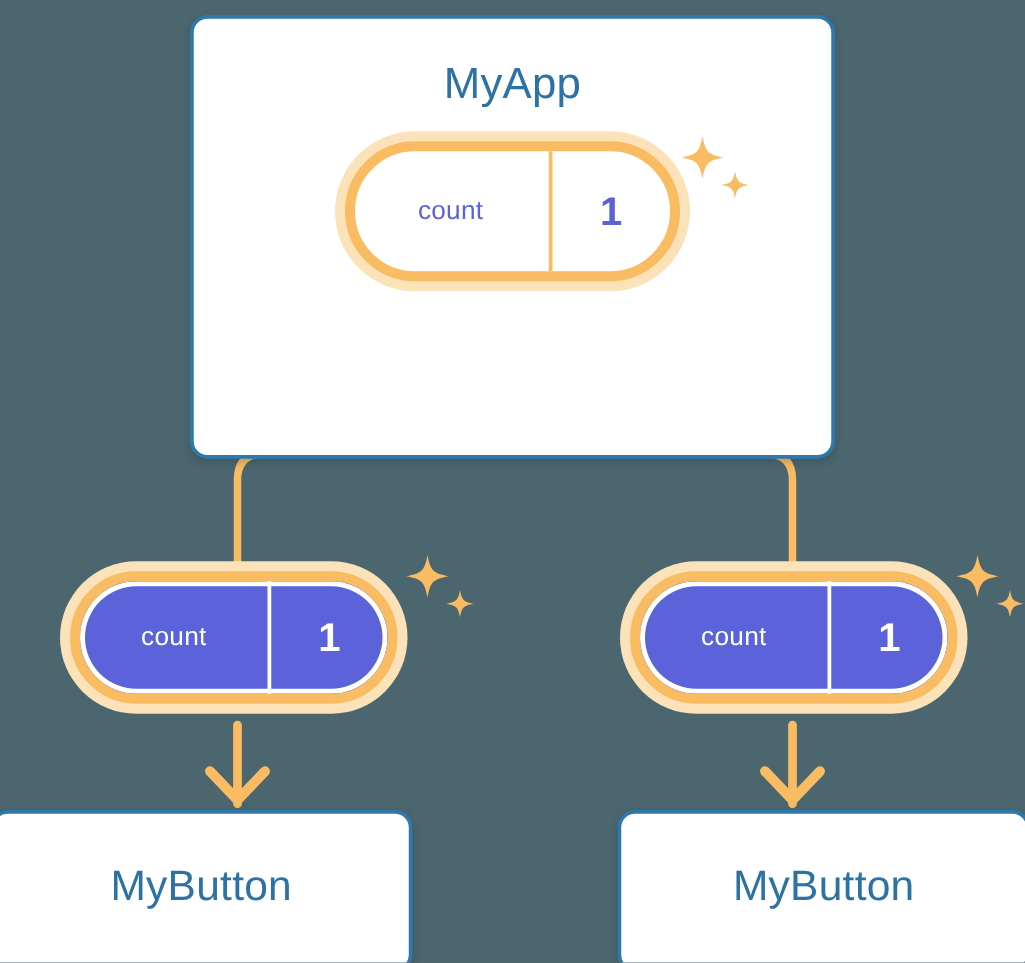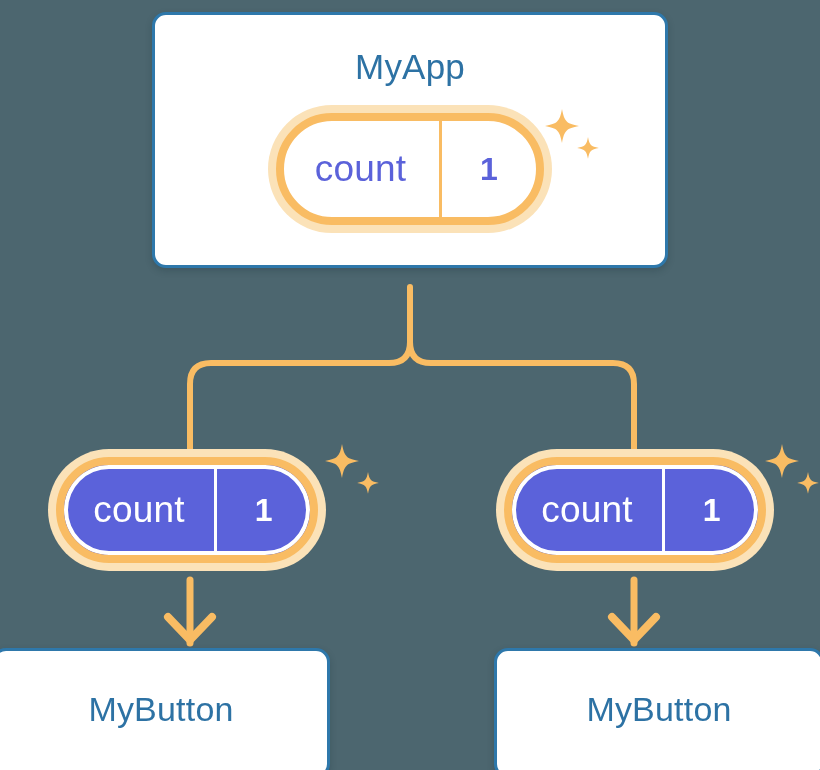--- a/index.html
+++ b/index.html
@@ -45,21 +45,21 @@
     letter-spacing: 0.2px;
     text-align: center;
     white-space: nowrap;
   }
 
   
   #card-myapp {
     left: 152px;
     top: 12px;
     width: 516px;
-    height: 256px;
+    height: 355px;
   }
   #card-myapp .comp-title {
     margin-top: 32px;
   }
 
   
   #card-mybutton-left {
     left: -8px;
     top: 648px;
     width: 338px;
@@ -93,21 +93,21 @@
     
     box-shadow: 0 0 0 8px #fbe2b8;
   }
   .pill-cell {
     display: flex;
     align-items: center;
     justify-content: center;
     box-sizing: border-box;
   }
   .pill-key {
-    font-size: 37px;
+    font-size: 21px;
     font-weight: 400;
     letter-spacing: 0.2px;
   }
   .pill-val {
     font-size: 32px;
     font-weight: 700;
   }
 
   
   .pill-light {

